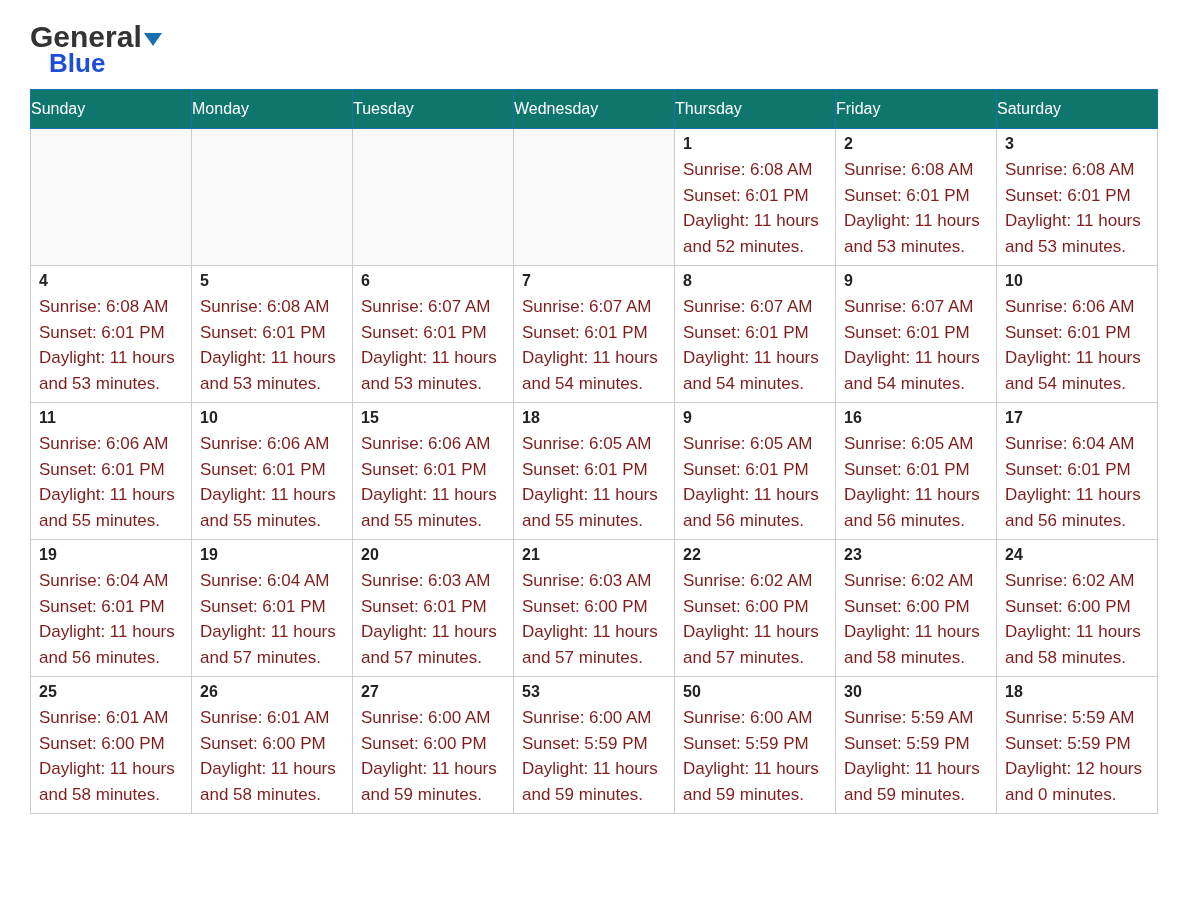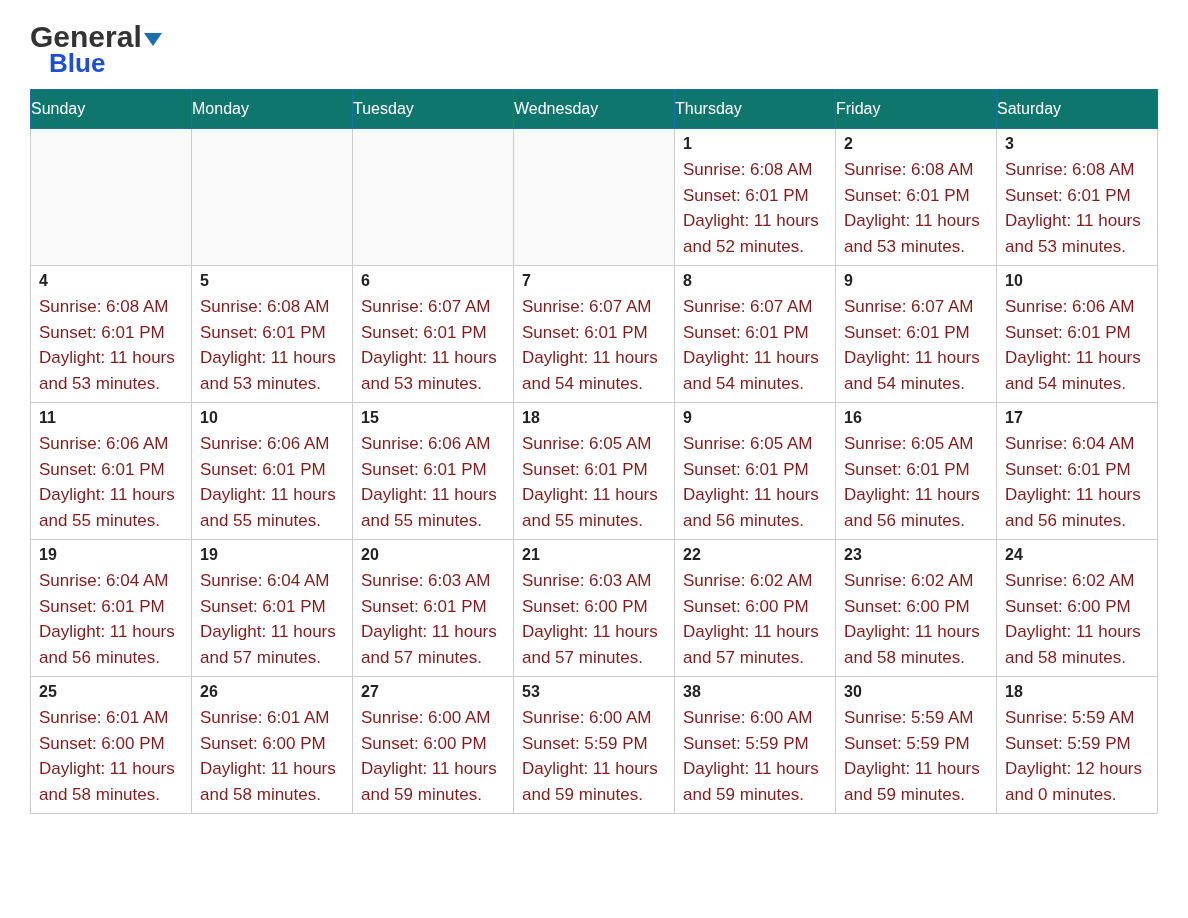--- a/index.html
+++ b/index.html
@@ -224,21 +224,21 @@
         </td>
         <td>
           <span class="day-number">27</span>
           <div class="day-info">Sunrise: 6:00 AM<br>Sunset: 6:00 PM<br>Daylight: 11 hours and 59 minutes.</div>
         </td>
         <td>
           <span class="day-number">53</span>
           <div class="day-info">Sunrise: 6:00 AM<br>Sunset: 5:59 PM<br>Daylight: 11 hours and 59 minutes.</div>
         </td>
         <td>
-          <span class="day-number">38</span>
+          <span class="day-number">50</span>
           <div class="day-info">Sunrise: 6:00 AM<br>Sunset: 5:59 PM<br>Daylight: 11 hours and 59 minutes.</div>
         </td>
         <td>
           <span class="day-number">30</span>
           <div class="day-info">Sunrise: 5:59 AM<br>Sunset: 5:59 PM<br>Daylight: 11 hours and 59 minutes.</div>
         </td>
         <td>
           <span class="day-number">18</span>
           <div class="day-info">Sunrise: 5:59 AM<br>Sunset: 5:59 PM<br>Daylight: 12 hours and 0 minutes.</div>
         </td>

